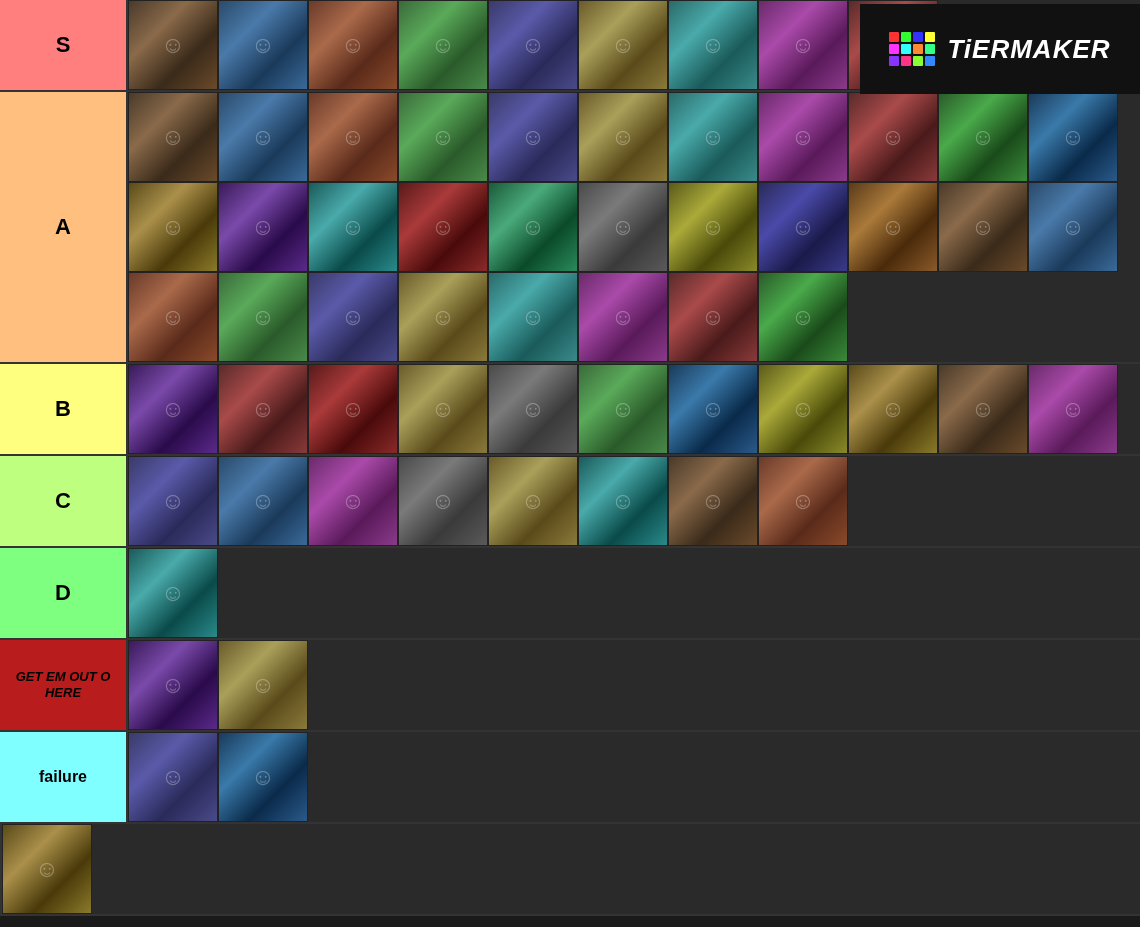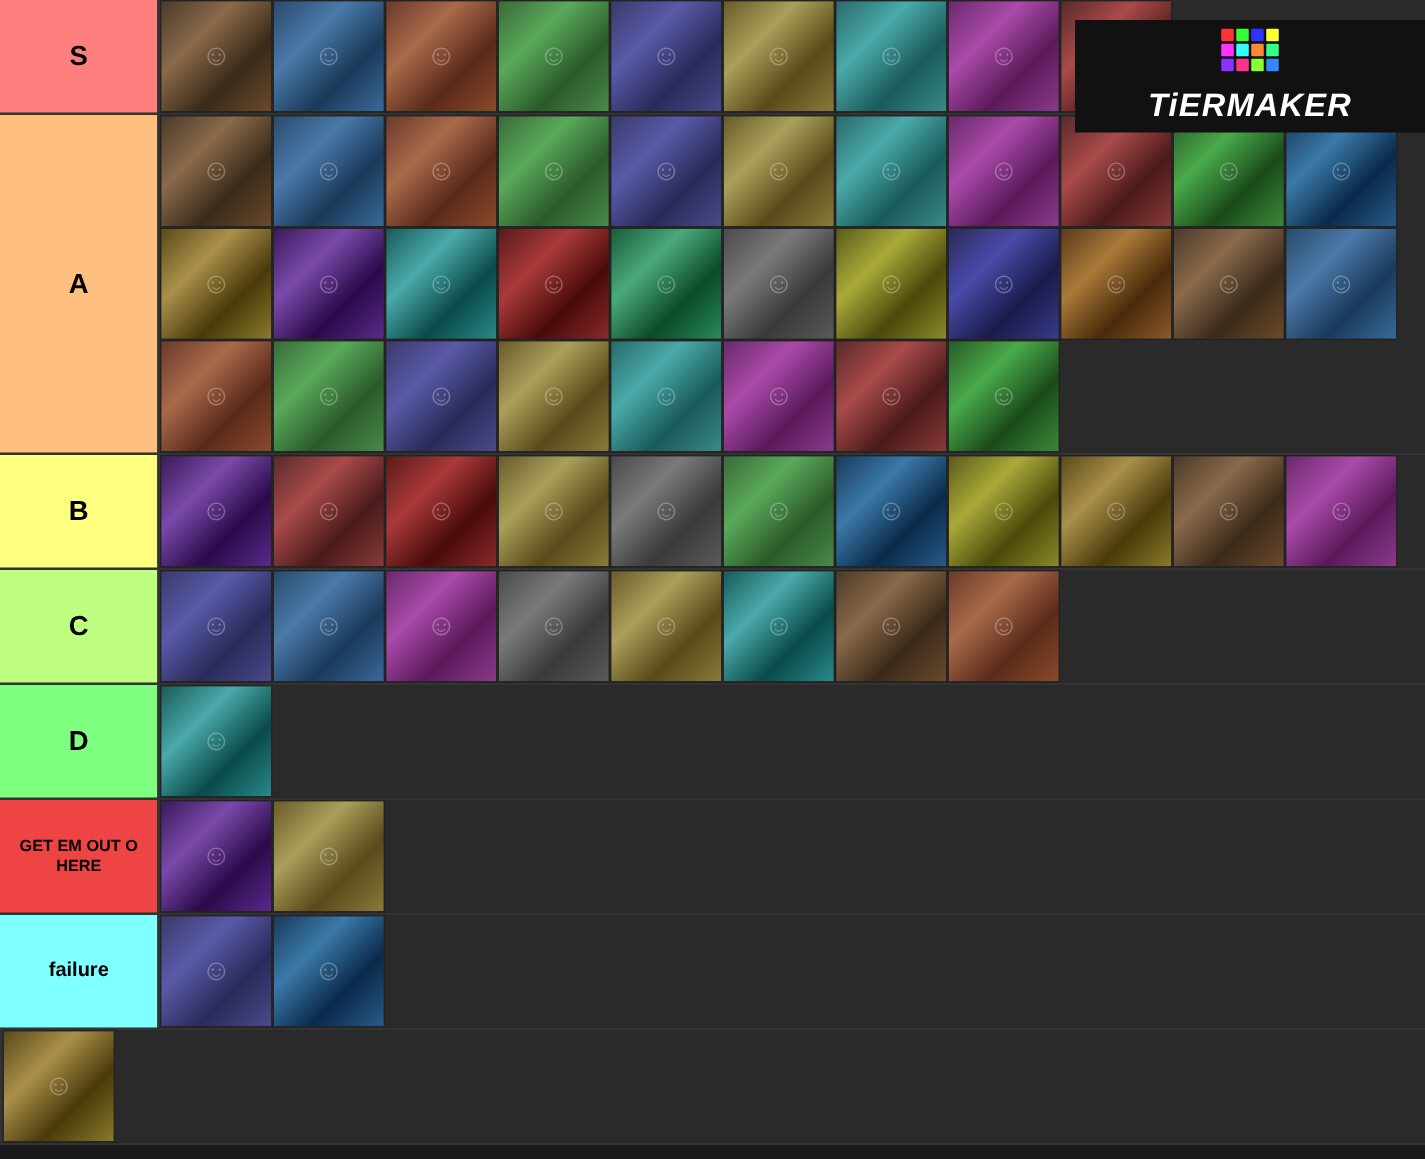--- a/index.html
+++ b/index.html
@@ -49,21 +49,21 @@
       border: 1px solid #222;
       flex-shrink: 0;
     }
 
     
     .tier-s { background-color: #ff7f7f; }
     .tier-a { background-color: #ffbf7f; }
     .tier-b { background-color: #ffff7f; }
     .tier-c { background-color: #bfff7f; }
     .tier-d { background-color: #7fff7f; }
-    .tier-getem { background-color: #ef4444; }
+    .tier-getem { background-color: #b91c1c; font-style: italic; }
     .tier-failure { background-color: #7fffff; }
     .tier-ronin { background-color: #7fbfff; }
     .tiermaker-grid {
       display: grid;
       grid-template-columns: repeat(4, 10px);
       grid-template-rows: repeat(3, 10px);
       gap: 2px;
     }
     .logo-cell {
       width: 10px;
@@ -98,31 +98,30 @@
     .getem-row { min-height: 90px; }
     .failure-row { min-height: 90px; }
     .ronin-row { min-height: 90px; }
 
     .container {
       position: relative;
     }
 
     .logo-area {
       position: absolute;
-      top: 16px;
+      top: 4px;
       right: 0;
       width: 280px;
       height: 90px;
       background: #111;
       display: flex;
       align-items: center;
       justify-content: center;
       gap: 12px;
       z-index: 10;
-      flex-direction: column;
     }
   </style>
 </head>
 <body>
 
 <div class="container">
   <div class="tier-list">
 
     <div class="tier-row s-row">
       <div class="tier-label tier-s">

